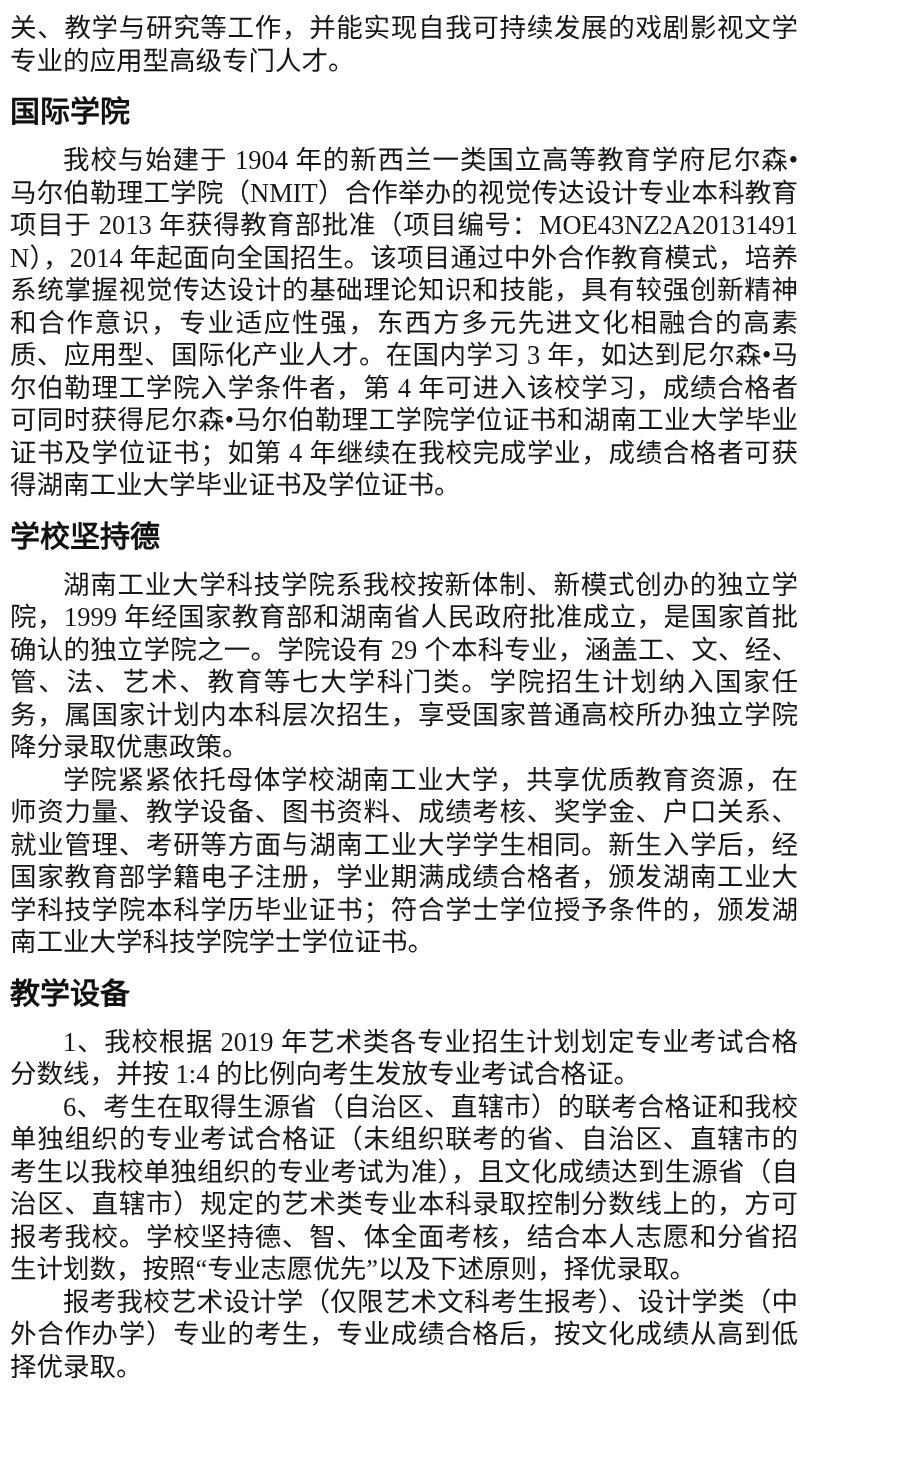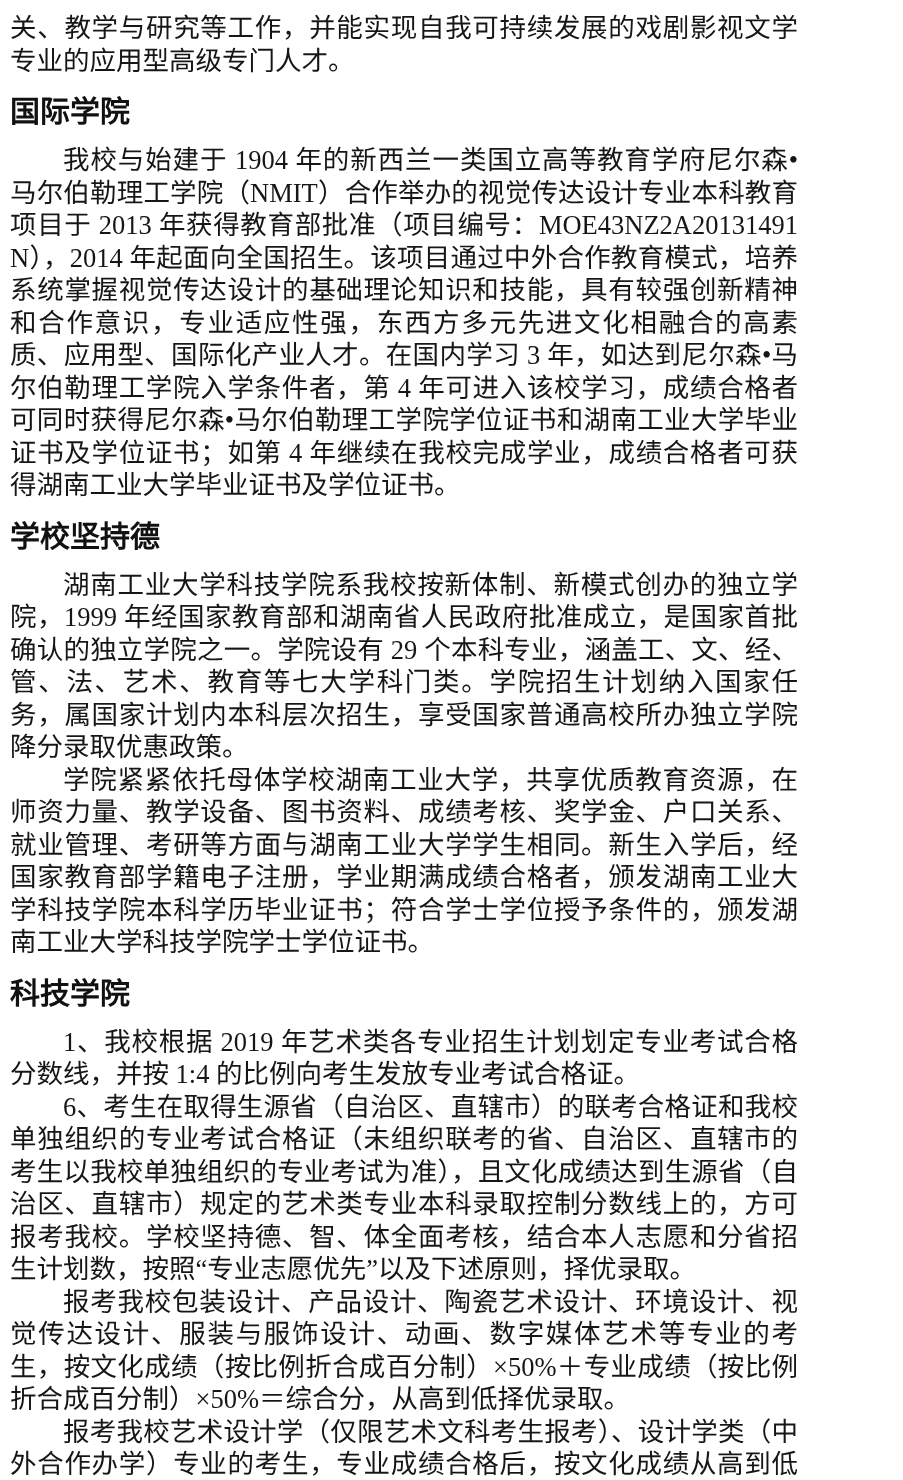--- a/index.html
+++ b/index.html
@@ -50,23 +50,22 @@
 
   <p class="para indent">我校与始建于 1904 年的新西兰一类国立高等教育学府尼尔森•马尔伯勒理工学院（NMIT）合作举办的视觉传达设计专业本科教育项目于 2013 年获得教育部批准（项目编号：MOE43NZ2A20131491N），2014 年起面向全国招生。该项目通过中外合作教育模式，培养系统掌握视觉传达设计的基础理论知识和技能，具有较强创新精神和合作意识，专业适应性强，东西方多元先进文化相融合的高素质、应用型、国际化产业人才。在国内学习 3 年，如达到尼尔森•马尔伯勒理工学院入学条件者，第 4 年可进入该校学习，成绩合格者可同时获得尼尔森•马尔伯勒理工学院学位证书和湖南工业大学毕业证书及学位证书；如第 4 年继续在我校完成学业，成绩合格者可获得湖南工业大学毕业证书及学位证书。</p>
 
 
   <h2 class="heading">学校坚持德</h2>
 
   <p class="para indent">湖南工业大学科技学院系我校按新体制、新模式创办的独立学院，1999 年经国家教育部和湖南省人民政府批准成立，是国家首批确认的独立学院之一。学院设有 29 个本科专业，涵盖工、文、经、管、法、艺术、教育等七大学科门类。学院招生计划纳入国家任务，属国家计划内本科层次招生，享受国家普通高校所办独立学院降分录取优惠政策。</p>
 
   <p class="para indent">学院紧紧依托母体学校湖南工业大学，共享优质教育资源，在师资力量、教学设备、图书资料、成绩考核、奖学金、户口关系、就业管理、考研等方面与湖南工业大学学生相同。新生入学后，经国家教育部学籍电子注册，学业期满成绩合格者，颁发湖南工业大学科技学院本科学历毕业证书；符合学士学位授予条件的，颁发湖南工业大学科技学院学士学位证书。</p>
 
-  <h2 class="heading">科技学院</h2>
+  <h2 class="heading">教学设备</h2>
 
   <p class="para indent">1、我校根据 2019 年艺术类各专业招生计划划定专业考试合格分数线，并按 1:4 的比例向考生发放专业考试合格证。</p>
 
   <p class="para indent">6、考生在取得生源省（自治区、直辖市）的联考合格证和我校单独组织的专业考试合格证（未组织联考的省、自治区、直辖市的考生以我校单独组织的专业考试为准），且文化成绩达到生源省（自治区、直辖市）规定的艺术类专业本科录取控制分数线上的，方可报考我校。学校坚持德、智、体全面考核，结合本人志愿和分省招生计划数，按照“专业志愿优先”以及下述原则，择优录取。</p>
 
-  <p class="para indent">报考我校包装设计、产品设计、陶瓷艺术设计、环境设计、视觉传达设计、服装与服饰设计、动画、数字媒体艺术等专业的考生，按文化成绩（按比例折合成百分制）×50%＋专业成绩（按比例折合成百分制）×50%＝综合分，从高到低择优录取。</p>
 
   <p class="para indent">报考我校艺术设计学（仅限艺术文科考生报考）、设计学类（中外合作办学）专业的考生，专业成绩合格后，按文化成绩从高到低择优录取。</p>
 
 </div>
 
 </body></html>

